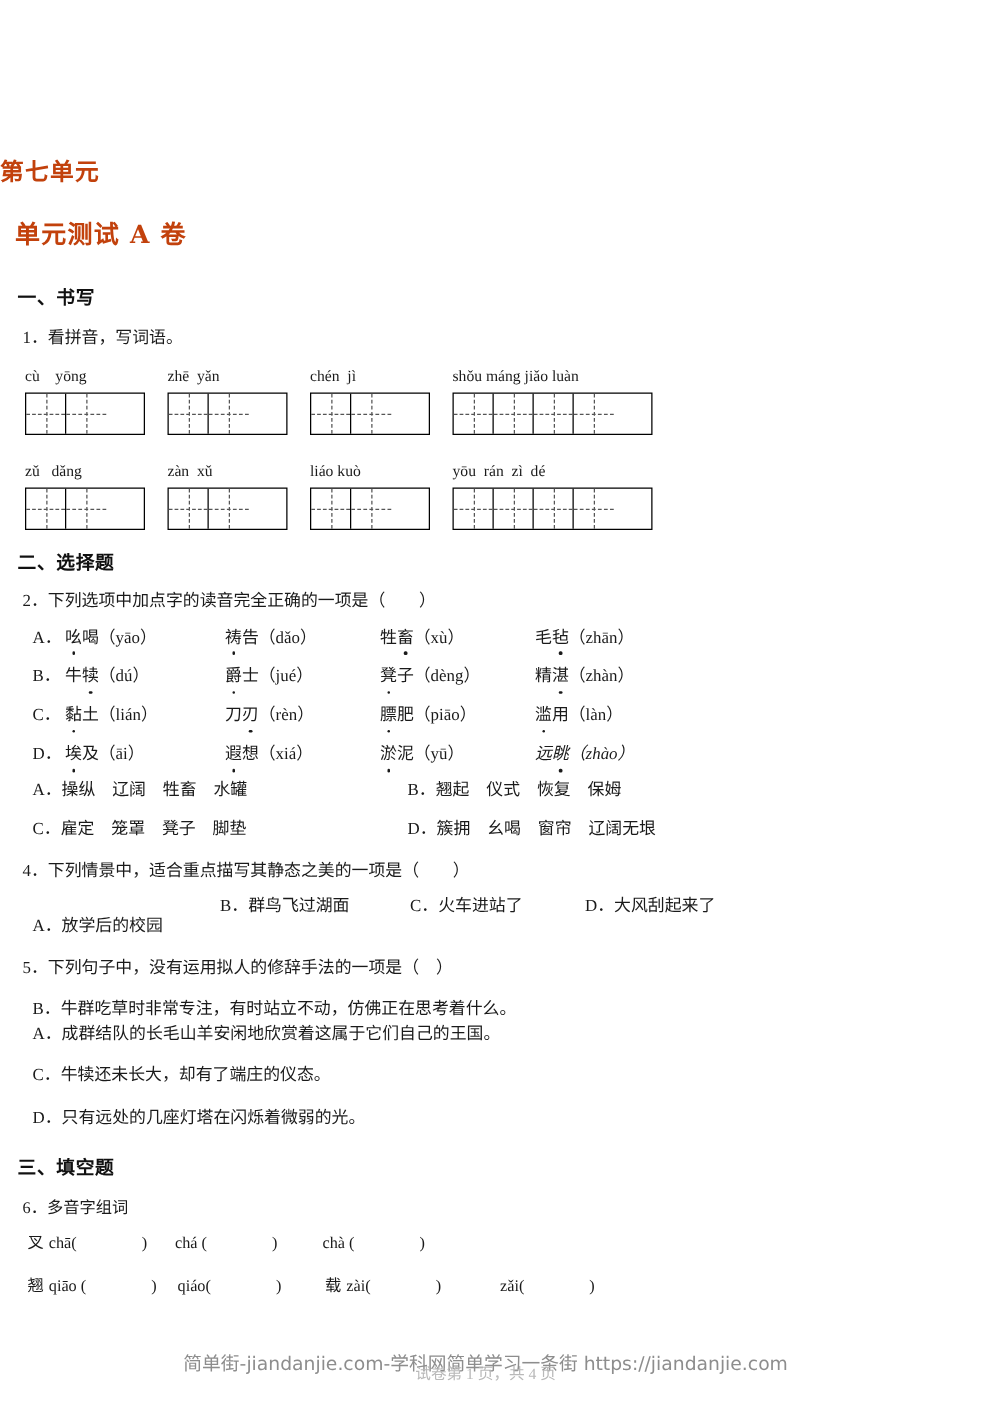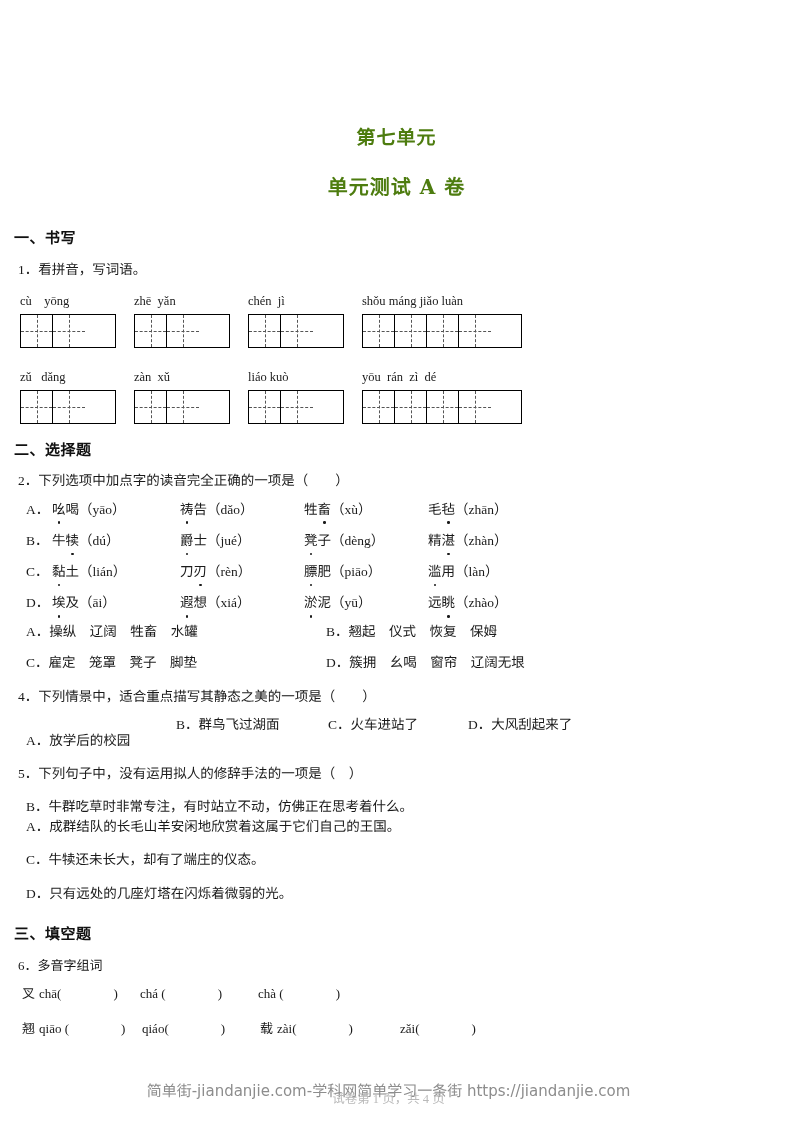--- a/index.html
+++ b/index.html
@@ -17,29 +17,28 @@
     overflow: hidden;
   }
   .page {
     position: absolute;
     inset: 0;
     padding: 0;
   }
 
   
   .doc-title {
-    text-align: center;
     font-family: "DejaVu Serif", "Liberation Serif", serif;
     font-weight: bold;
     font-size: 19px;
     letter-spacing: 1px;
-    color: #4d7c0f;
+    color: #c2410c;
   }
   #title-main { margin-top: 122px; }
-  #title-sub  { margin-top: 22px; font-size: 20px; }
+  #title-sub  { margin-top: 22px; font-size: 20px; padding-left: 12px; }
 
   
   .section-heading {
     font-family: "DejaVu Sans", "Liberation Sans", sans-serif;
     font-weight: bold;
     font-size: 15px;
     color: #111;
     margin: 0 0 0 0;
     padding-left: 14px;
     letter-spacing: 0.5px;
@@ -265,21 +264,21 @@
         <span class="opt" style="width: 128px;"><span class="dotted">黏</span><span>土（lián）</span></span>
         <span class="opt" style="width: 124px;"><span>刀</span><span class="dotted">刃</span><span>（rèn）</span></span>
         <span class="opt" style="width: 124px;"><span class="dotted">膘</span><span>肥（piāo）</span></span>
         <span class="opt" style="width: 140px;"><span class="dotted">滥</span><span>用（làn）</span></span>
       </div>
       <div class="opt-row" style="margin-top: 11px;">
         <span class="opt" style="width: 26px;">D．</span>
         <span class="opt" style="width: 128px;"><span class="dotted">埃</span><span>及（āi）</span></span>
         <span class="opt" style="width: 124px;"><span class="dotted">遐</span><span>想（xiá）</span></span>
         <span class="opt" style="width: 124px;"><span class="dotted">淤</span><span>泥（yū）</span></span>
-        <span class="opt" style="width: 140px;"><span>远</span><span class="dotted">眺</span><span>（zhào）</span></span>
+        <span class="opt" style="width: 140px; font-style: italic;"><span>远</span><span class="dotted">眺</span><span>（zhào）</span></span>
       </div>
     </div>
 
   <div id="q3-options" style="margin-top:8px;">
       <div class="opt-row" style="margin-top: 0px;">
         <span class="opt" style="width: 300px;">A．操纵　辽阔　牲畜　水罐</span>
         <span class="opt">B．翘起　仪式　恢复　保姆</span>
       </div>
       <div class="opt-row" style="margin-top: 11px;">
         <span class="opt" style="width: 300px;">C．雇定　笼罩　凳子　脚垫</span>

